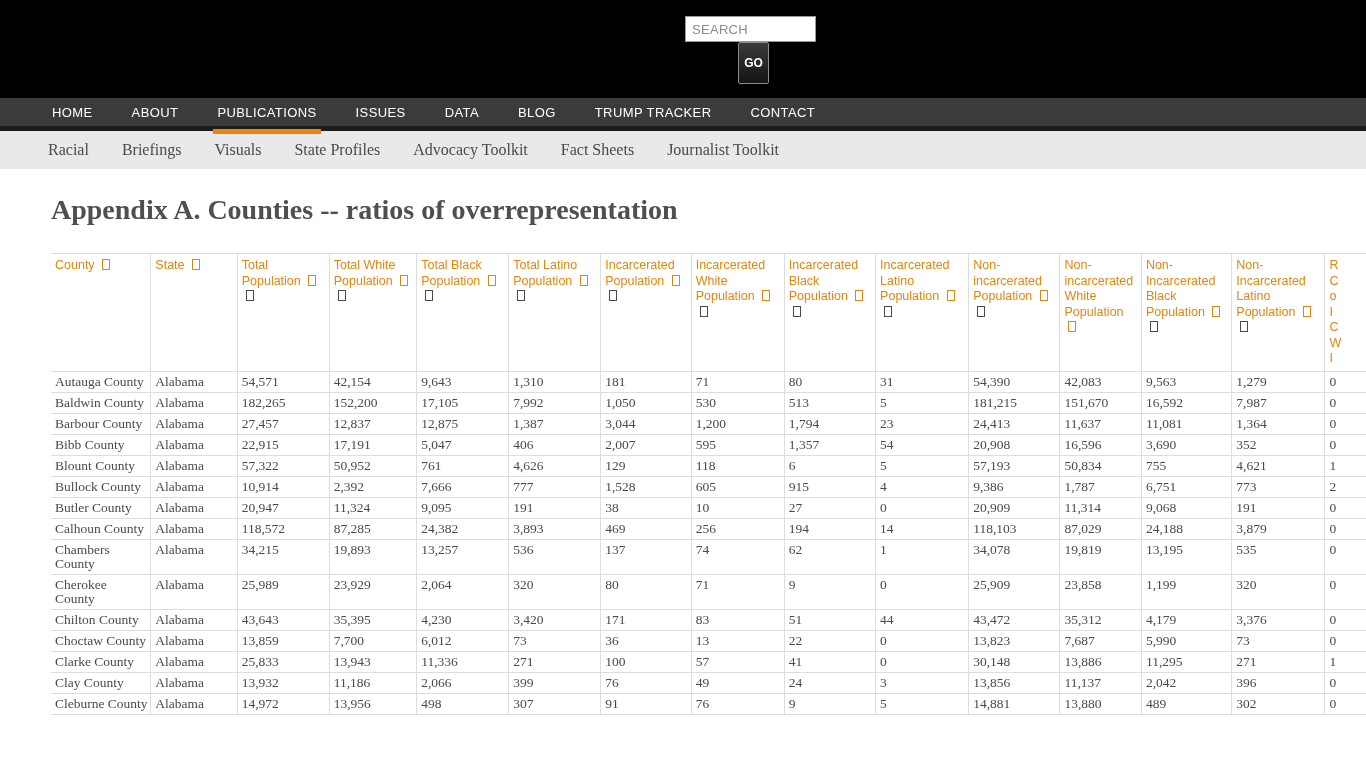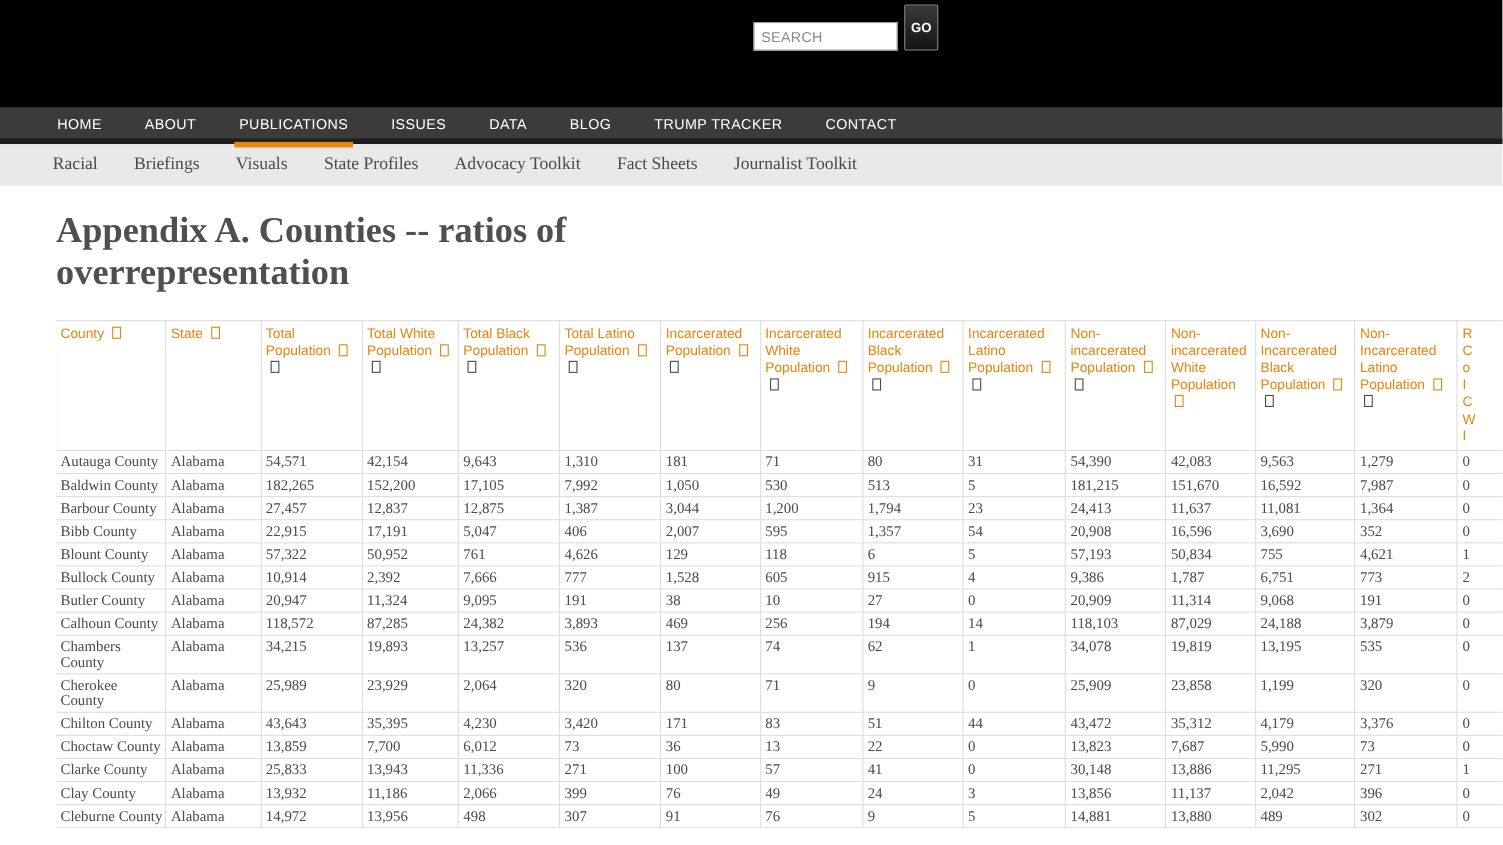--- a/index.html
+++ b/index.html
@@ -1,21 +1,21 @@
 <!DOCTYPE html>
 <html><head>
 <meta charset="utf-8">
 <style>
   * { margin:0; padding:0; box-sizing:border-box; }
   html,body { width:1366px; height:768px; overflow:hidden; background:#fff;
               font-family:"Liberation Sans", sans-serif; }
 
   
   .site-header { position:relative; height:98px; background:#000; }
-  .search-wrap { position:absolute; left:685px; top:4px; display:flex; align-items:flex-end; }
+  .search-wrap { position:absolute; left:685px; top:16px; display:flex; align-items:center;flex-direction:column; }
   .search-input { width:131px; height:26px; border:1px solid #999; background:#fff;
                   font-family:"Liberation Sans",sans-serif; font-size:13px; color:#333;
                   padding:0 6px; outline:none; }
   .search-input::placeholder { color:#8a8a8a; letter-spacing:.3px; }
   .go-btn { margin-left:6px; height:42px; width:31px; background:linear-gradient(#3a3a3a,#141414);
             border:1px solid #8b8b8b; border-radius:2px; color:#fff; font-weight:bold;
             font-size:12px; font-family:"Liberation Sans",sans-serif; cursor:pointer; }
 
   
   .main-nav { height:33px; background:#3b3b3b; display:flex; align-items:center;
@@ -32,21 +32,21 @@
                color:#4a4a4a; text-decoration:none; }
 
   
   .content { padding-left:51px; }
   .breadcrumb { margin-top:19px; font-family:"Liberation Serif","DejaVu Serif",serif;
                 font-size:13.5px; color:#8f8f8f; }
   .breadcrumb a { color:#8f8f8f; text-decoration:none; }
   .breadcrumb .sep { margin:0 4px; }
   .page-title { margin-top:22px; max-width:640px;
                 font-family:"Liberation Serif","DejaVu Serif",serif; font-weight:bold;
-                font-size:33px; line-height:38px; color:#4f4f4f; }
+                font-size:28px; line-height:38px; color:#4f4f4f; }
 
   
   .table-clip { margin-top:24px; width:1366px; overflow:hidden; }
   table { border-collapse:collapse; table-layout:fixed; margin-left:-1px; }
   th, td { border:1px solid #ddd; text-align:left; vertical-align:top; }
   th { color:#e8830d; font-size:12.5px; font-weight:normal; line-height:15.5px;
        padding:4px 3px 4px 4px; height:112px; cursor:pointer; }
   .sort-box { display:inline-block; width:8px; height:11px; border:1px solid #e8830d;
               margin-left:4px; vertical-align:-1px; }
   .sort-box.dark { border-color:#4a4a4a; }

